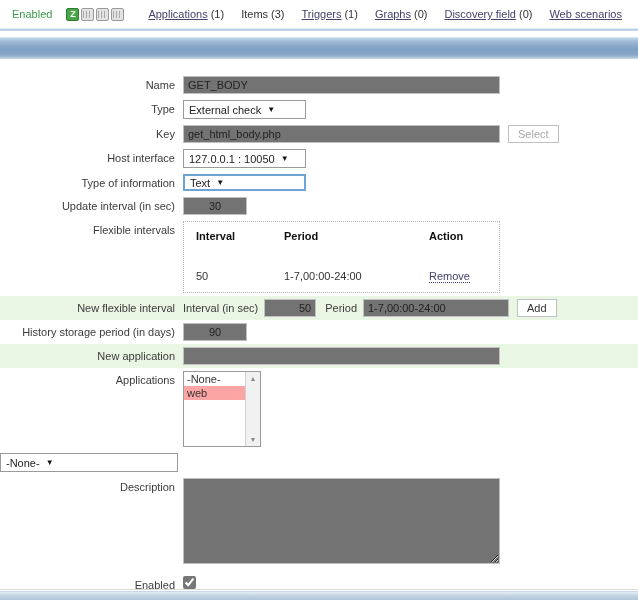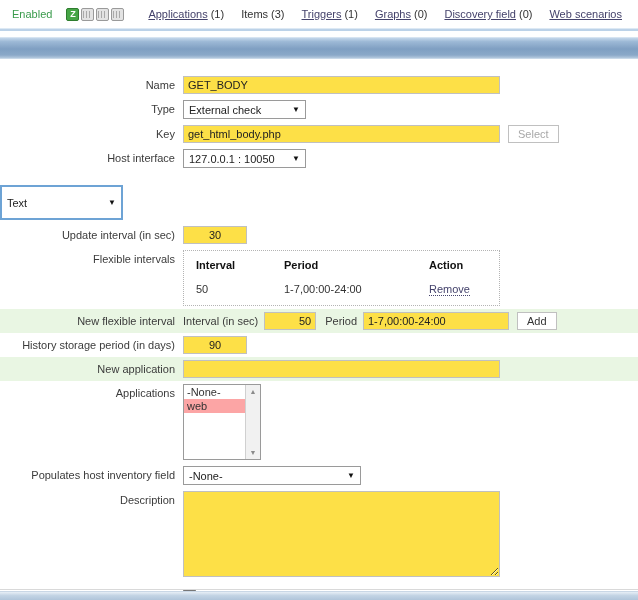--- a/index.html
+++ b/index.html
@@ -29,42 +29,42 @@
 
   
   .form-area { padding-top:14px; }
   .frow { display:flex; align-items:flex-start; padding:3px 0; }
   .frow.green { background:#e9f6e3; }
   .flabel { width:183px; text-align:right; padding-right:8px; padding-top:3px;
     color:#3b3b3b; flex:0 0 183px; }
   .ffield { display:flex; align-items:center; }
 
   input[type=text], textarea { border:1px solid #c0c0c0; font-family:"Liberation Sans",sans-serif;
-    font-size:11px; padding:2px 4px; color:#222; background:#fde047; }
+    font-size:11px; padding:2px 4px; color:#222; background:#737373; }
   .w-wide { width:317px; }
   .w-small { width:64px; text-align:center; }
   .w-period { width:146px; }
   .w-interval { width:52px; text-align:right; }
 
   .selectbox { border:1px solid #9a9a9a; background:#fff; height:19px;
-    display:inline-flex; align-items:center; justify-content:space-between;
+    display:inline-flex; align-items:center; justify-content:flex-start;
     padding:0 5px; cursor:default; color:#222; }
   .sel-med { width:123px; }
   .sel-wide { width:178px; }
-  .selectbox.focused { border:2px solid #6da3d5; height:35px;margin-top:11px; }
+  .selectbox.focused { border:2px solid #6da3d5; height:17px; }
   .sel-arrow { font-size:8px; color:#111; margin-left:6px; }
 
   .btn { border:1px solid #c0c0c0; background:#fff; font-size:11px; color:#333;
     padding:2px 9px; font-family:"Liberation Sans",sans-serif; cursor:pointer; }
   .btn.disabled { color:#a8a8a8; margin-left:8px; }
   .btn.add { margin-left:8px; }
 
   
   .flexbox { border:1px dotted #b4b4b4; width:317px; padding:8px 12px 10px; }
-  .flexgrid { display:grid; grid-template-columns:88px 145px auto; row-gap:12px; }
+  .flexgrid { display:grid; grid-template-columns:88px 145px auto; row-gap:28px; }
   .flexgrid .hd { font-weight:bold; color:#111; }
   .remove-link { color:#44426b; border-bottom:1px dotted #44426b; cursor:pointer; }
 
   .inline-label { margin:0 6px 0 0; color:#3b3b3b; }
   .inline-label.second { margin-left:9px; }
 
   
   .listbox { width:78px; height:76px; border:1px solid #9a9a9a; background:#fff;
     display:flex; }
   .lb-options { flex:1; overflow:hidden; }
@@ -139,20 +139,21 @@
     <div class="flabel">Host interface</div>
     <div class="ffield">
       <div class="selectbox sel-med">
         <span>127.0.0.1 : 10050</span>
         <span class="sel-arrow">▼</span>
       </div>
     </div>
   </div>
 
   <div class="frow">
+    <div class="flabel">Type of information</div>
     <div class="ffield">
       <div class="selectbox sel-med focused">
         <span>Text</span>
         <span class="sel-arrow">▼</span>
       </div>
     </div>
   </div>
 
   <div class="frow">
     <div class="flabel">Update interval (in sec)</div>
@@ -212,21 +213,20 @@
         </div>
         <div class="lb-scroll">
           <span class="lb-arrow">▲</span>
           <span class="lb-arrow">▼</span>
         </div>
       </div>
     </div>
   </div>
 
   <div class="frow">
-    <div class="flabel">Populates host inventory field</div>
     <div class="ffield">
       <div class="selectbox sel-wide">
         <span>-None-</span>
         <span class="sel-arrow">▼</span>
       </div>
     </div>
   </div>
 
   <div class="frow">
     <div class="flabel">Description</div>

